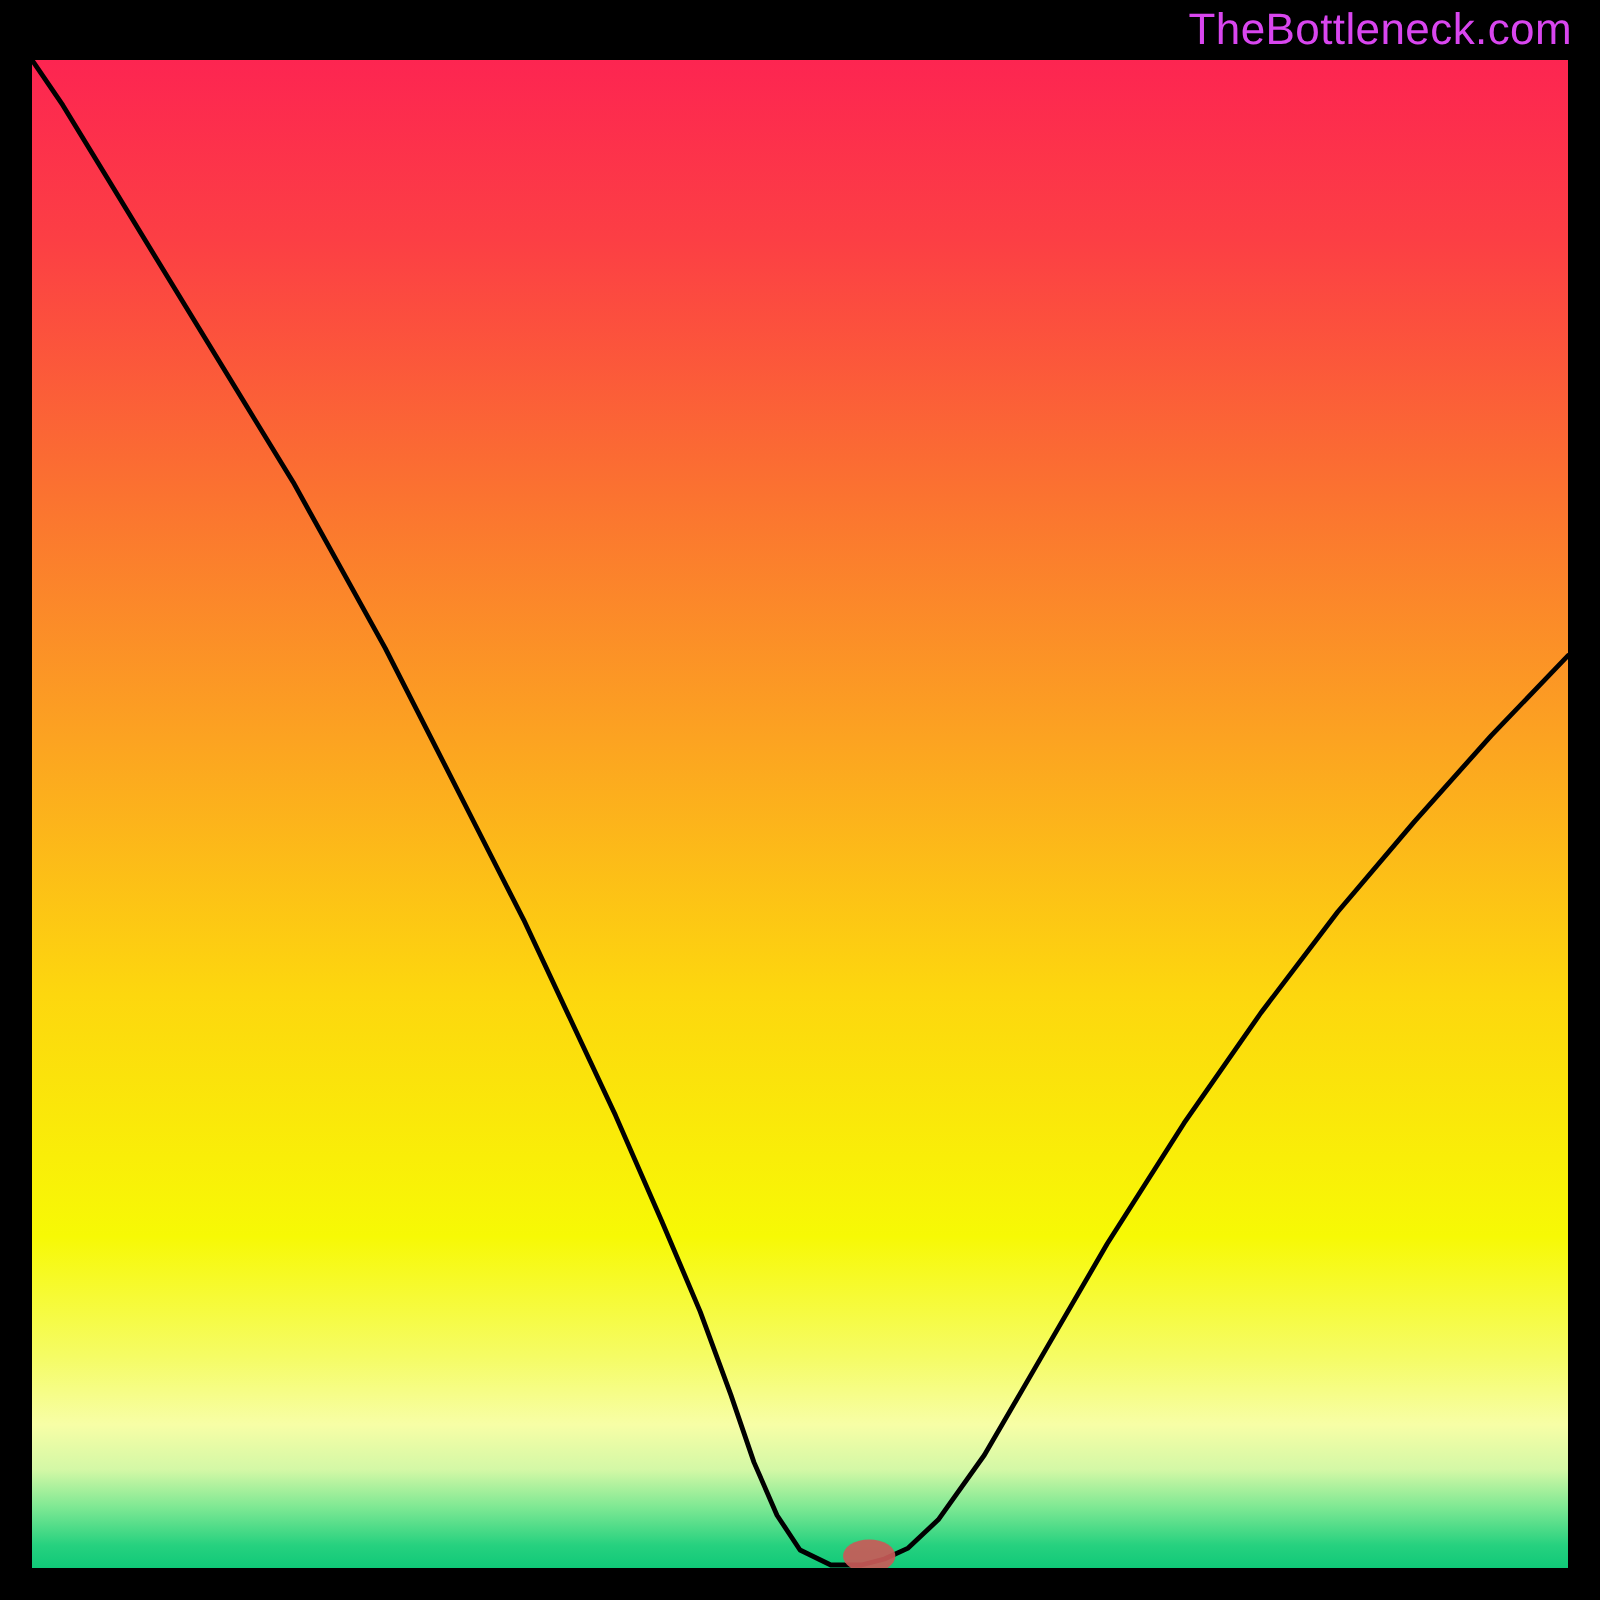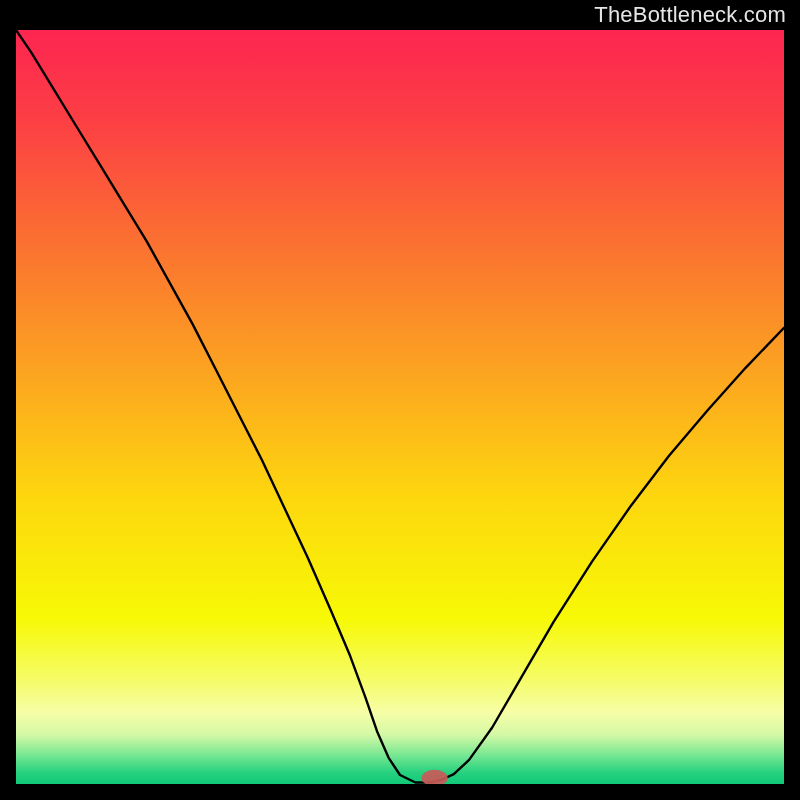--- a/index.html
+++ b/index.html
@@ -14,21 +14,21 @@
   .frame {
     position: relative;
     width: 800px;
     height: 800px;
     background: #000;
   }
   .watermark {
     position: absolute;
     top: 2px;
     right: 14px;
-    color: #e5e5e5;
+    color: #d946ef;
     font-size: 22px;
     font-weight: 500;
     letter-spacing: 0.2px;
     z-index: 10;
   }
   .plot-wrap {
     position: absolute;
     left: 16px;
     top: 30px;
     width: 768px;

